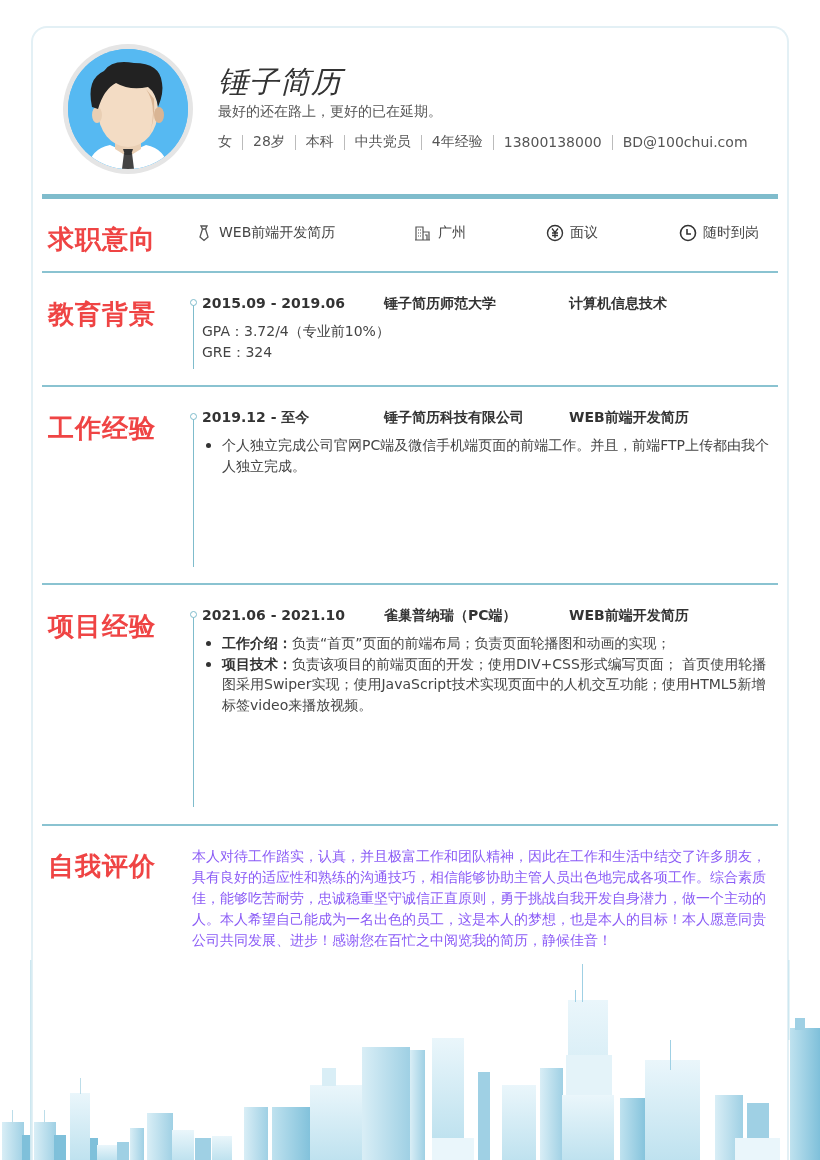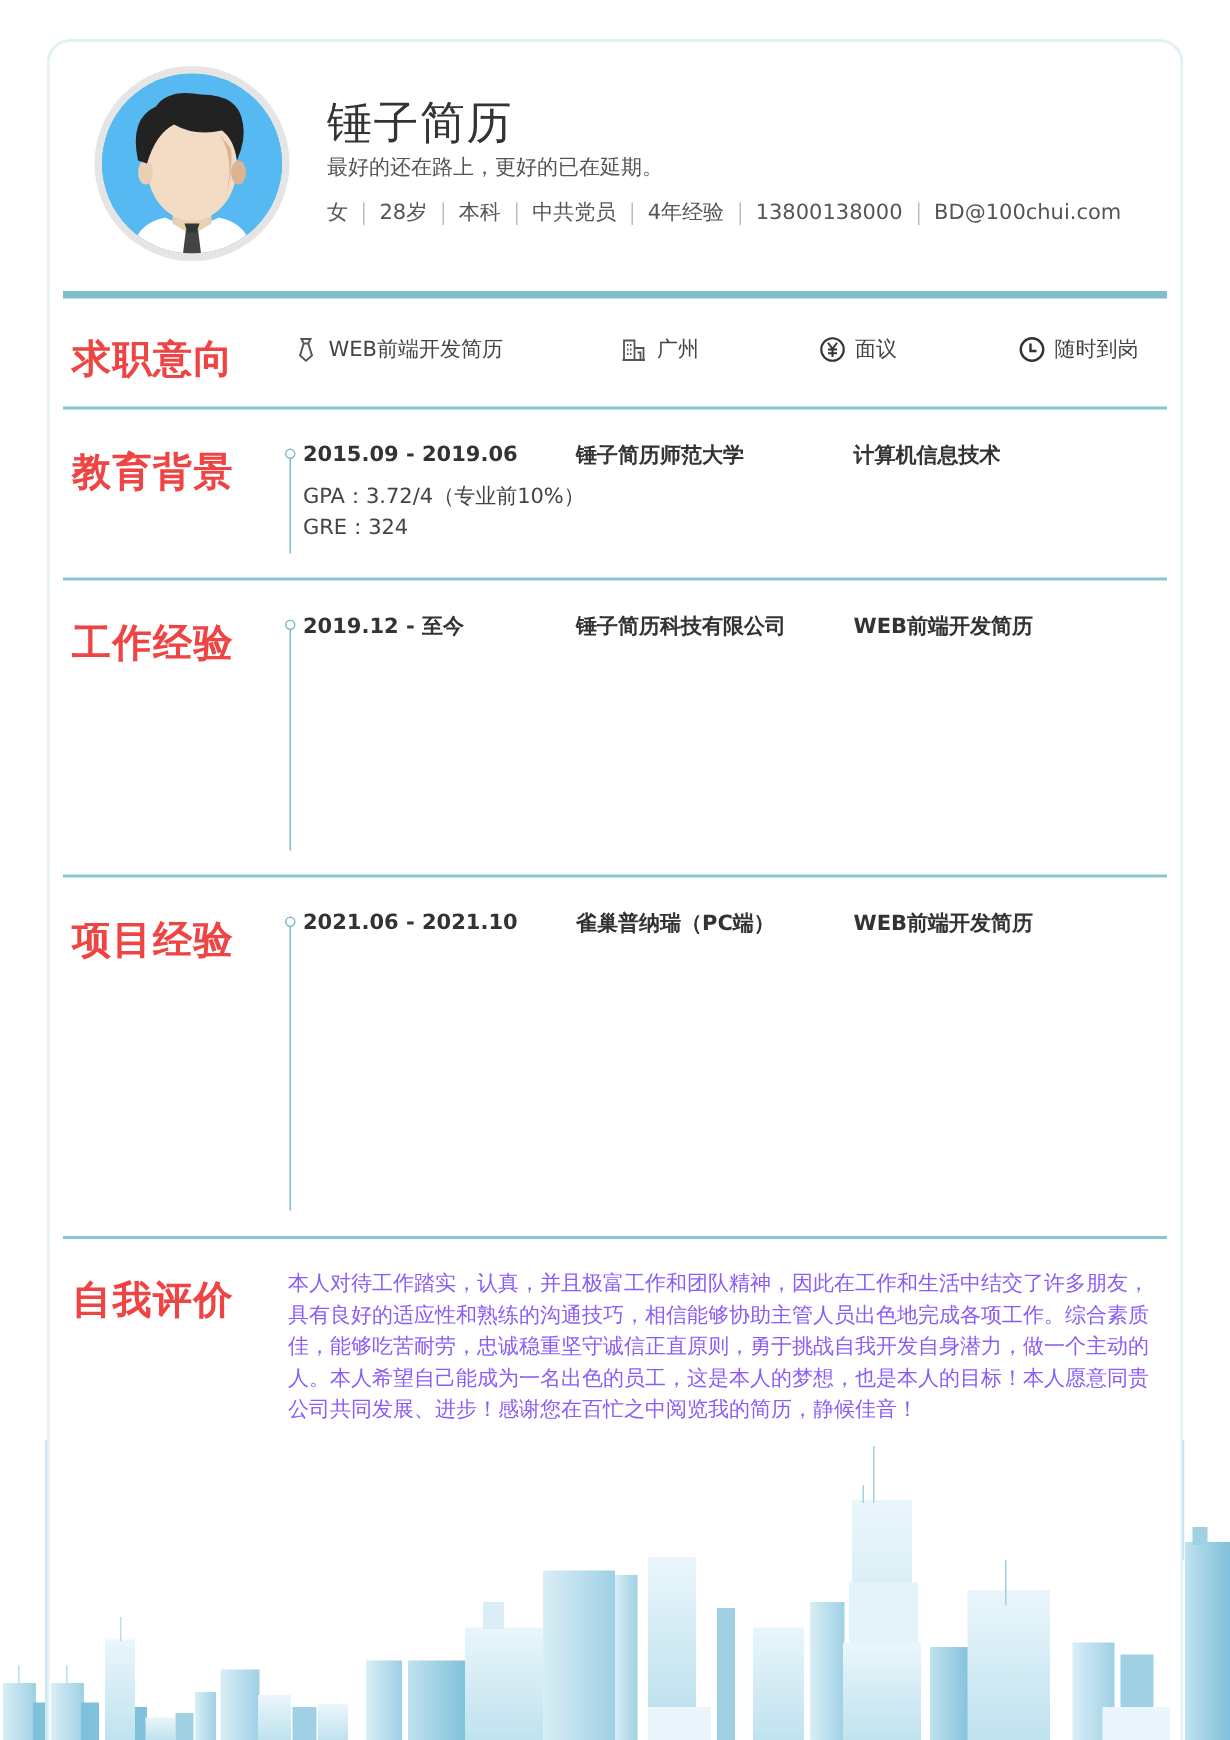--- a/index.html
+++ b/index.html
@@ -14,21 +14,21 @@
 
     
     .avatar {
       position: absolute; left: 63px; top: 44px; width: 130px; height: 130px;
       border-radius: 50%; background: #e5e5e5; padding: 5px;
     }
     .avatar-inner {
       width: 120px; height: 120px; border-radius: 50%; background: #56b9f2; overflow: hidden; position: relative;
     }
     .name {
-      position: absolute; left: 218px; top: 62px; font-size: 30px; color: #333; font-weight: normal; letter-spacing: 1px;
+      position: absolute; left: 218px; top: 62px; font-size: 30px; color: #333; font-weight: normal; letter-spacing: 1px; font-style: italic;
     }
     .motto { position: absolute; left: 218px; top: 103px; font-size: 14px; color: #555; }
     .info { position: absolute; left: 218px; top: 133px; font-size: 14px; color: #555; display: flex; align-items: center; }
     .info .sep { display: inline-block; width: 1px; height: 15px; background: #bbb; margin: 0 10px; }
 
     .thick-line { position: absolute; left: 42px; top: 194px; width: 736px; height: 5px; background: #7fbccc; }
     .hline { position: absolute; left: 42px; width: 736px; height: 2px; background: #8ac3d1; }
 
     .sec-title { position: absolute; left: 48px; font-size: 26px; font-weight: bold; color: #ef4444; letter-spacing: 1px; }
 
@@ -134,31 +134,34 @@
 
 <div class="hline" style="top:385px"></div>
 
 <div class="sec-title" style="top:411px">工作经验</div>
 <div class="timeline" style="top:417px; height:150px"></div>
 <div class="dot" style="left:190px; top:413px"></div>
 <div class="row-head" style="left:202px; top:409px">2019.12 - 至今</div>
 <div class="row-head" style="left:384px; top:409px">锤子简历科技有限公司</div>
 <div class="row-head" style="left:569px; top:409px">WEB前端开发简历</div>
 <ul class="bul" style="top:435px">
+  <li>个人独立完成公司官网PC端及微信手机端页面的前端工作。并且，前端FTP上传都由我个人独立完成。</li>
 </ul>
 
 <div class="hline" style="top:583px"></div>
 
 <div class="sec-title" style="top:609px">项目经验</div>
 <div class="timeline" style="top:615px; height:192px"></div>
 <div class="dot" style="left:190px; top:611px"></div>
 <div class="row-head" style="left:202px; top:607px">2021.06 - 2021.10</div>
 <div class="row-head" style="left:384px; top:607px">雀巢普纳瑞（PC端）</div>
 <div class="row-head" style="left:569px; top:607px">WEB前端开发简历</div>
 <ul class="bul" style="top:633px">
+  <li><b>工作介绍：</b><span>负责“首页”页面的前端布局；负责页面轮播图和动画的实现；</span></li>
+  <li><b>项目技术：</b><span>负责该项目的前端页面的开发；使用DIV+CSS形式编写页面； 首页使用轮播图采用Swiper实现；使用JavaScript技术实现页面中的人机交互功能；使用HTML5新增标签video来播放视频。</span></li>
 </ul>
 
 <div class="hline" style="top:824px"></div>
 
 <div class="sec-title" style="top:849px">自我评价</div>
 <div class="self">本人对待工作踏实，认真，并且极富工作和团队精神，因此在工作和生活中结交了许多朋友，具有良好的适应性和熟练的沟通技巧，相信能够协助主管人员出色地完成各项工作。综合素质佳，能够吃苦耐劳，忠诚稳重坚守诚信正直原则，勇于挑战自我开发自身潜力，做一个主动的人。本人希望自己能成为一名出色的员工，这是本人的梦想，也是本人的目标！本人愿意同贵公司共同发展、进步！感谢您在百忙之中阅览我的简历，静候佳音！</div>
 
 <svg class="city" viewBox="0 0 820 200">
   <defs>
     <linearGradient id="bg1" x1="0" y1="0" x2="1" y2="0">

